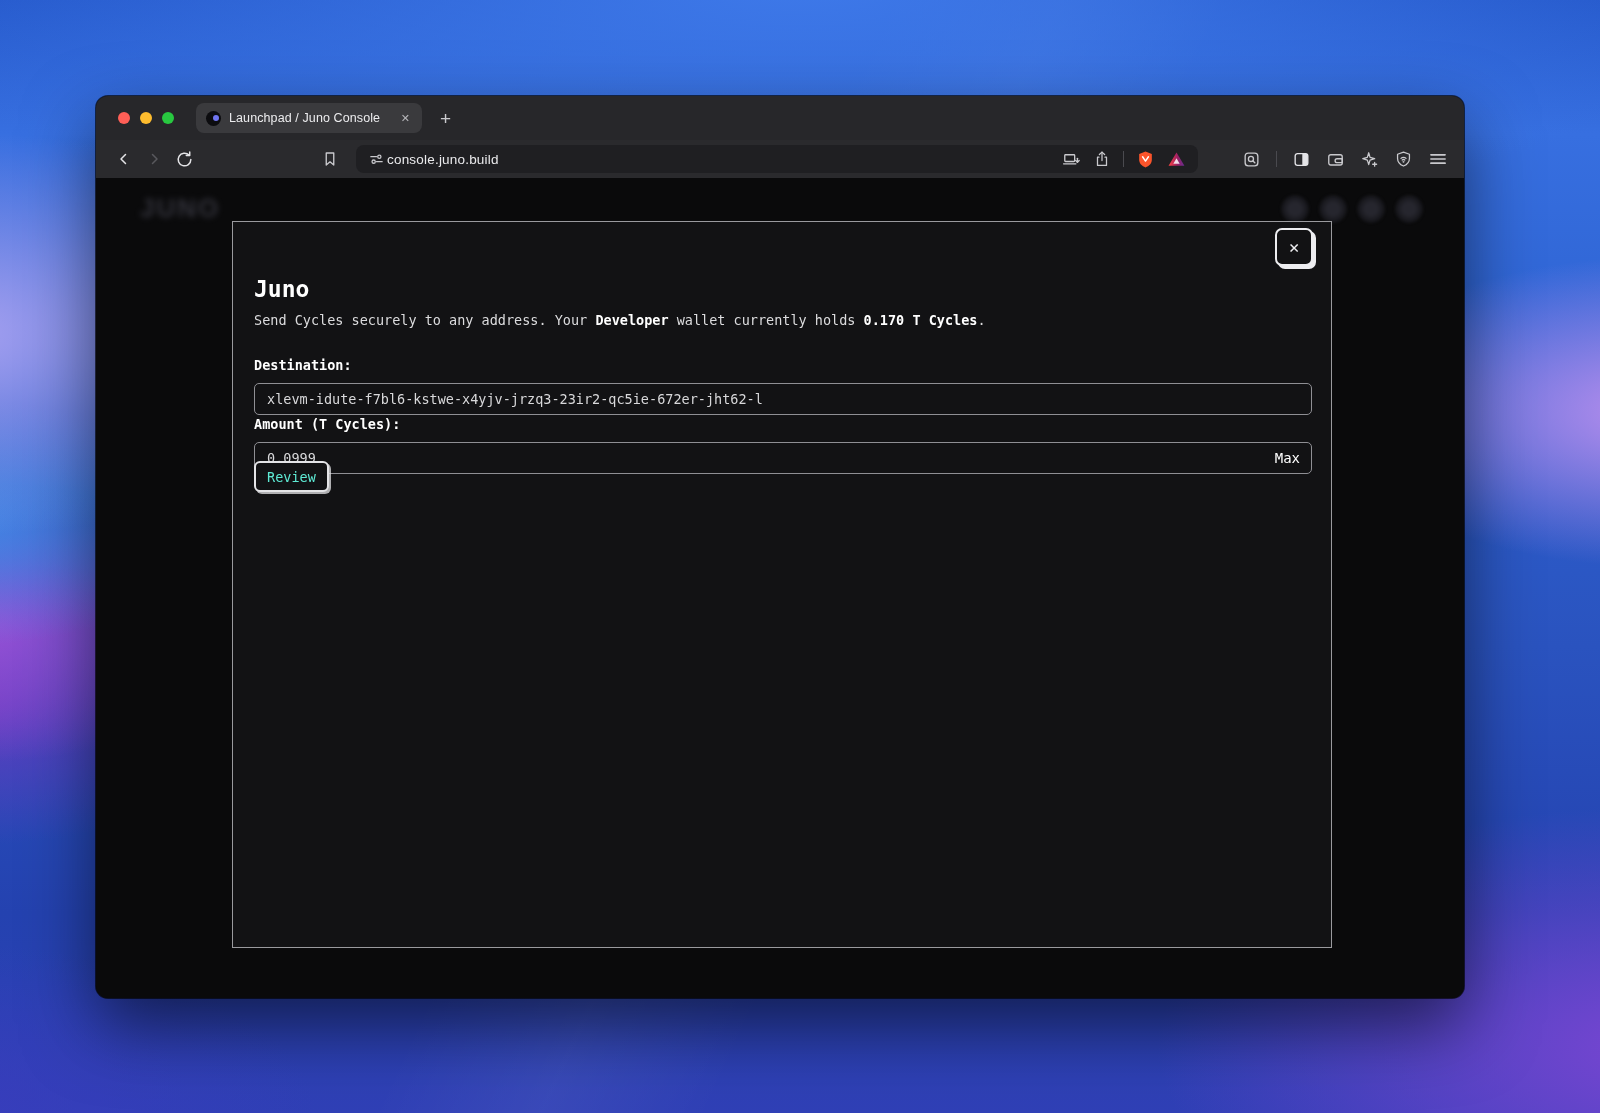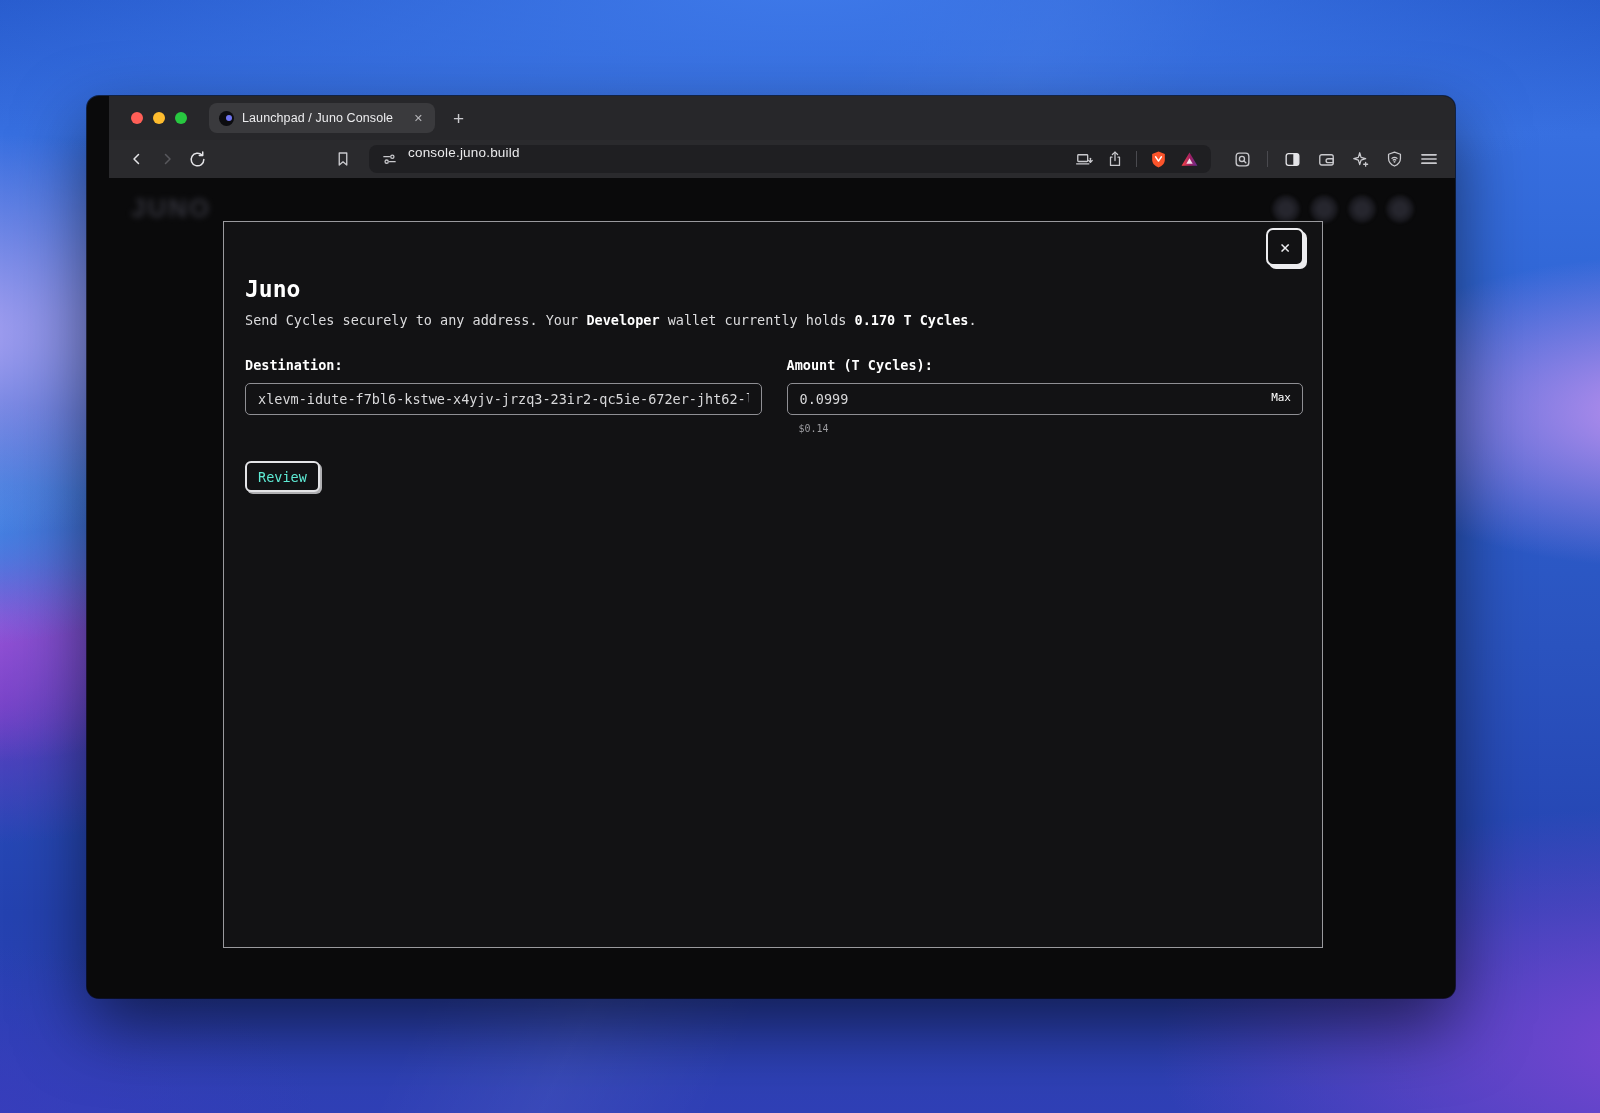--- a/index.html
+++ b/index.html
@@ -16,24 +16,23 @@
       radial-gradient(26% 18% at -2% 63%, rgba(104,58,192,0.95) 0%, rgba(104,58,192,0) 72%),
       radial-gradient(44% 30% at 104% 94%, rgba(123,70,211,0.98) 0%, rgba(123,70,211,0) 72%),
       radial-gradient(34% 22% at -4% 100%, rgba(58,60,190,0.8) 0%, rgba(58,60,190,0) 70%),
       radial-gradient(60% 24% at 50% -2%, rgba(66,126,238,0.9) 0%, rgba(66,126,238,0) 100%),
       linear-gradient(115deg, rgba(255,255,255,0) 42%, rgba(255,255,255,0.05) 50%, rgba(255,255,255,0) 58%),
       linear-gradient(180deg, #2457c9 0%, #376fe0 12%, #2e63d2 32%, #2a53bf 58%, #2442b0 82%, #3040b6 100%);
   }
 
   
   .window {
-    position:absolute; left:87px; top:96px; width:1368px; height:902px;
+    position:absolute; left:96px; top:96px; width:1368px; height:902px;
     border-radius:12px; overflow:hidden; background:#0a0a0b;
     box-shadow:0 0 0 1px rgba(0,0,0,0.65), 0 28px 70px rgba(0,0,0,0.55);
-    padding-left:22px;
   }
 
   .tabbar { height:44px; background:#27272a; display:flex; align-items:center; padding-left:22px; }
   .lights { display:flex; gap:10px; }
   .light { width:12px; height:12px; border-radius:50%; }
   .light.red{background:#ff5f57;} .light.yellow{background:#febc2e;} .light.green{background:#28c840;}
 
   .tab {
     margin-left:22px; width:226px; height:30px; background:#3a3a3d; border-radius:8px;
     display:flex; align-items:center; padding:0 10px; gap:8px;
@@ -42,21 +41,21 @@
   .favicon::after { content:""; position:absolute; right:2px; top:4px; width:6px; height:6px; border-radius:50%; background:#6f74f0; }
   .tab-title { flex:1; font-size:12.5px; color:#ececee; white-space:nowrap; overflow:hidden; letter-spacing:.1px; }
   .tab-close { color:#b6b6ba; font-size:11px; line-height:1; padding:2px; cursor:default; }
   .newtab { margin-left:18px; color:#c9c9cd; font-size:19px; line-height:1; font-weight:300; }
 
   .toolbar { height:38px; background:#2a2a2d; display:flex; align-items:center; padding:0 16px; }
   .navbtn { width:24px; height:24px; display:flex; align-items:center; justify-content:center; margin-right:6px; }
   .tool-spacer { width:116px; }
   .urlbar {
     width:842px; height:28px; background:#1f1f22; border-radius:8px;
-    display:flex; padding:0 12px; gap:10px; margin-left:8px;
+    display:flex; align-items:center; padding:0 12px; gap:2px; margin-left:8px;
   }
   .url-text { font-size:13.5px; color:#eaeaec; letter-spacing:.2px; }
   .urlbar-right { margin-left:auto; display:flex; align-items:center; gap:12px; }
   .sep { width:1px; height:16px; background:#4a4a4f; }
   .right-cluster { margin-left:auto; display:flex; align-items:center; gap:15px; }
   .icon { display:flex; align-items:center; justify-content:center; }
 
   
   .content { position:absolute; top:82px; left:0; right:0; bottom:0; background:#0a0a0b; font-family:"DejaVu Sans Mono", monospace; }
   .dim-logo {
@@ -76,29 +75,29 @@
     position:absolute; top:6px; right:18px; width:38px; height:38px;
     background:#121214; border:2px solid #ededf0; border-radius:7px;
     box-shadow:3px 3px 0 0 #ededf0;
     color:#ededf0; font-size:17px; display:flex; align-items:center; justify-content:center;
     font-family:"DejaVu Sans Mono", monospace; cursor:pointer;
   }
   .modal-title { position:absolute; left:21px; top:54px; font-size:23px; font-weight:800; color:#fff; }
   .modal-desc { position:absolute; left:21px; top:90px; font-size:13.5px; color:#dcdcde; }
   .modal-desc strong { color:#fff; font-weight:700; }
 
-  .fields { position:absolute; left:21px; top:134px; width:1058px; display:grid; grid-template-columns:1fr 1fr; column-gap:25px; }
+  .fields { position:absolute; left:21px; top:134px; width:1058px; display:grid; grid-template-columns:1fr; column-gap:25px; }
   .field-label { font-size:13.5px; font-weight:800; color:#fff; line-height:18px; margin-bottom:9px; }
   .text-input {
     width:100%; height:32px; background:#121214; border:1px solid #8f8f94; border-radius:5px;
     color:#d8d8da; font-family:"DejaVu Sans Mono", monospace; font-size:13.5px; padding:0 12px; outline:none;
   }
   .amount-wrap { position:relative; }
   .amount-wrap .text-input { padding-right:58px; }
-  .max-btn { position:absolute; right:12px; top:8px; font-size:11px; color:#fff; cursor:pointer; }
+  .max-btn { position:absolute; right:12px; top:8px; font-size:14px; color:#fff; cursor:pointer; }
   .usd-value { margin-top:8px; margin-left:12px; font-size:10px; color:#9b9b9f; }
 
   .review-btn {
     position:absolute; left:21px; top:239px; height:31px; padding:0 11px;
     background:#121214; border:2px solid #e4e4e7; border-radius:6px;
     color:#5eead4; font-family:"DejaVu Sans Mono", monospace; font-size:13.5px;
     box-shadow:2px 2px 0 0 rgba(228,228,231,0.75); cursor:pointer;
     display:flex; align-items:center;
   }
 </style>

